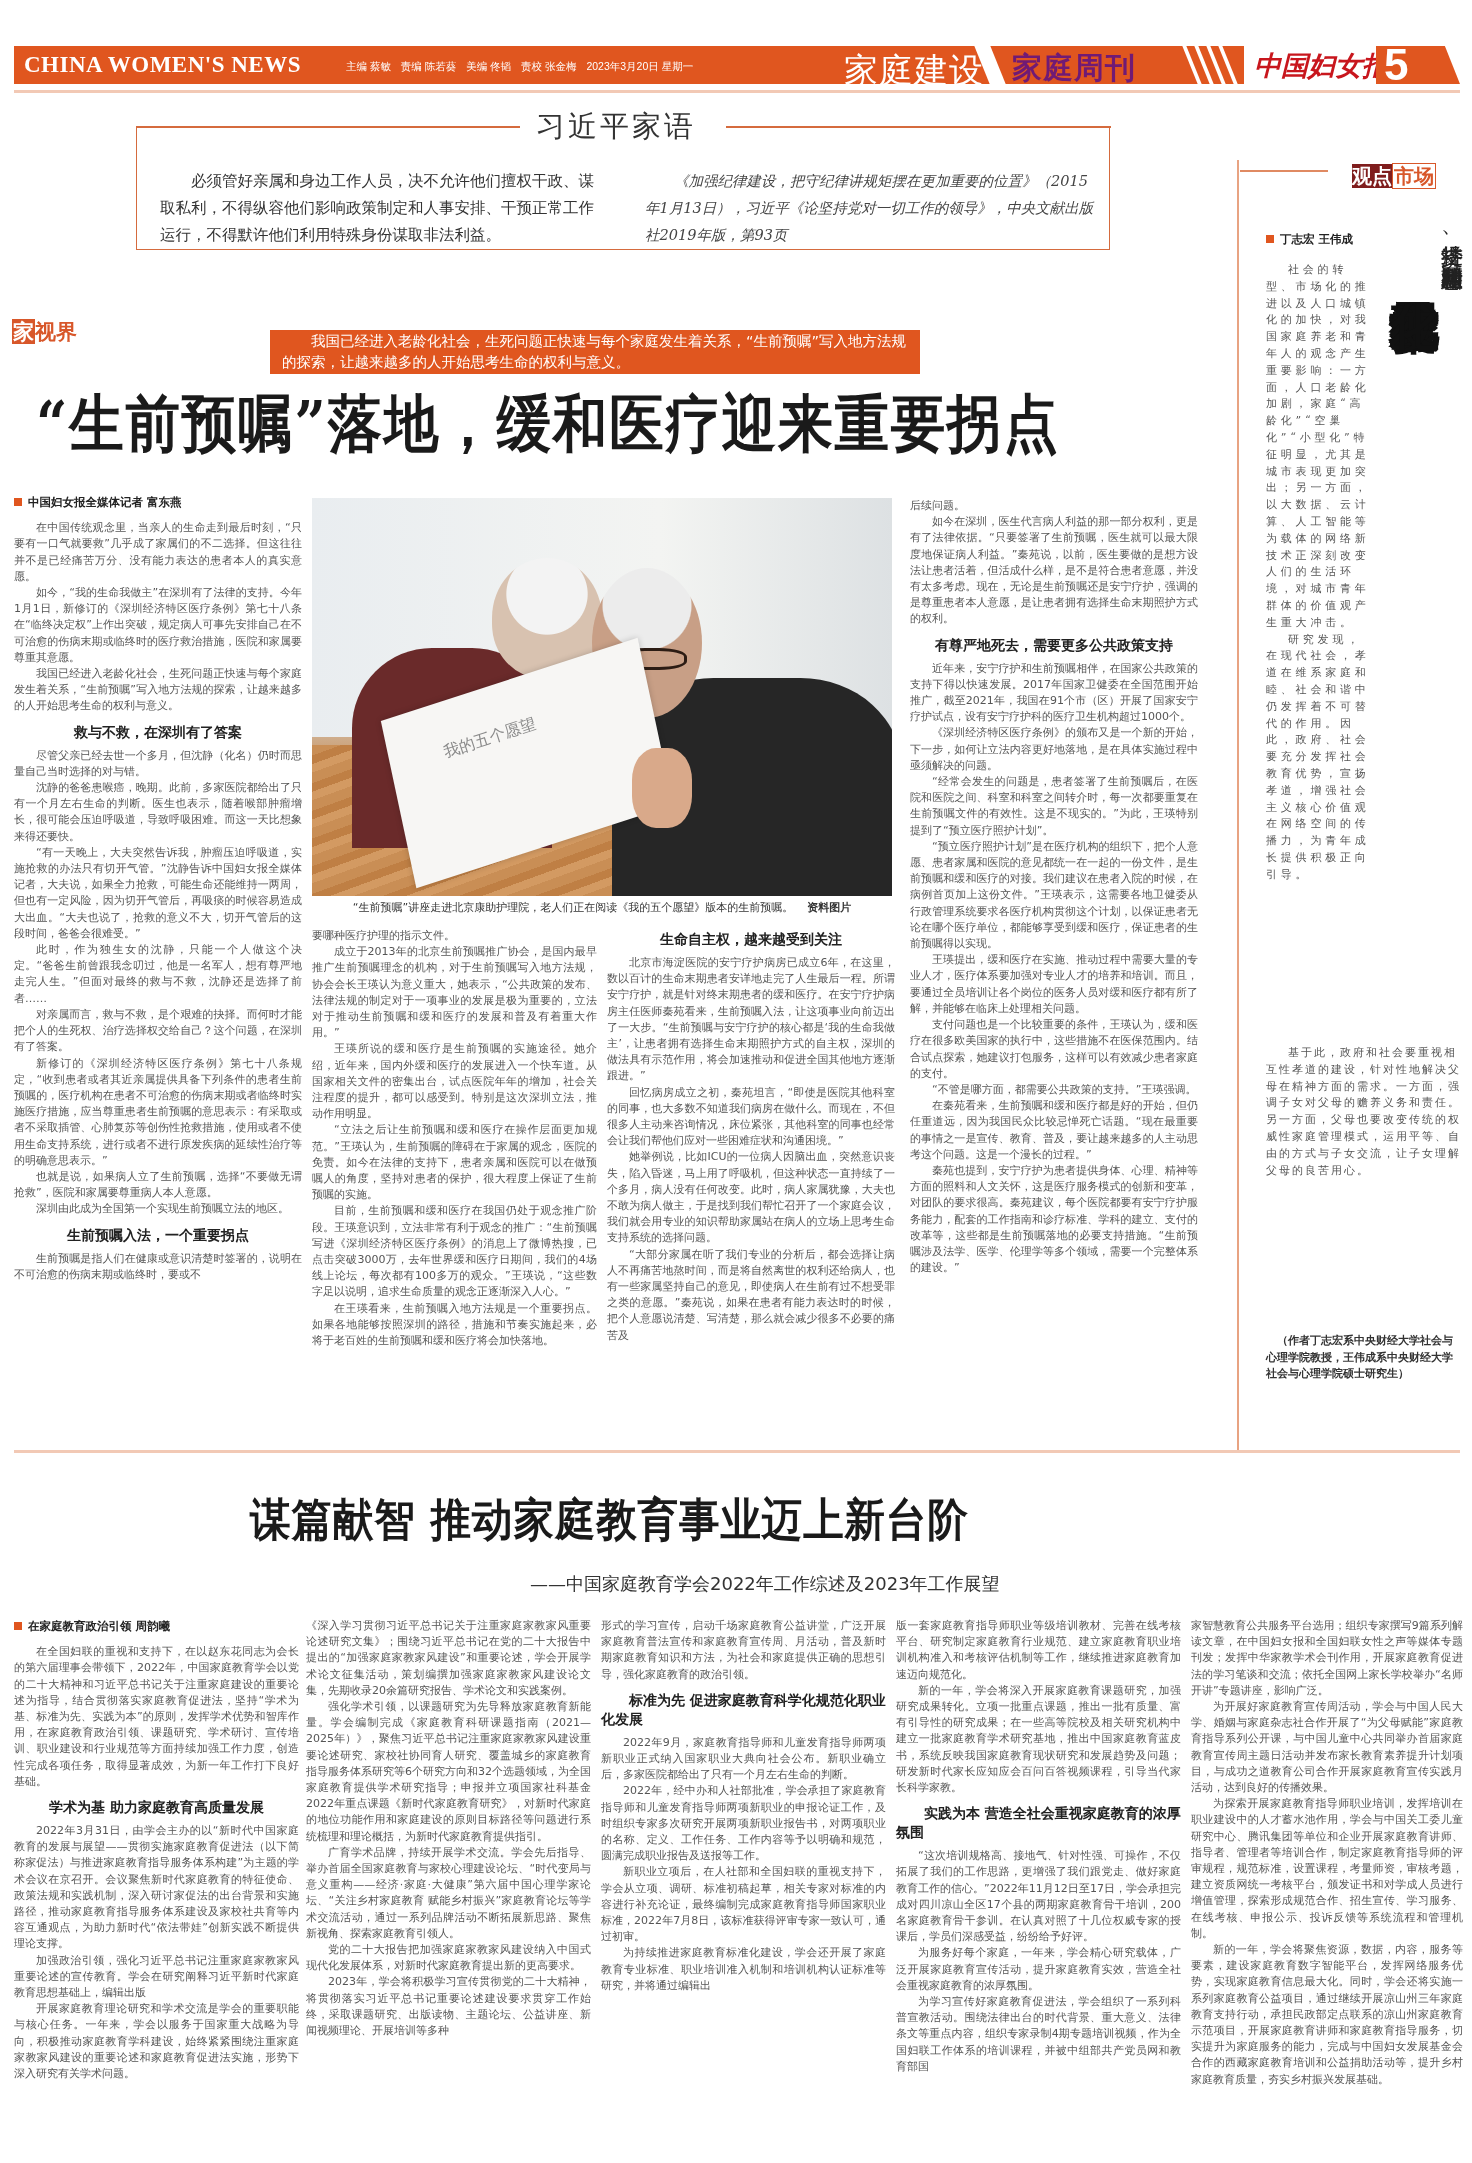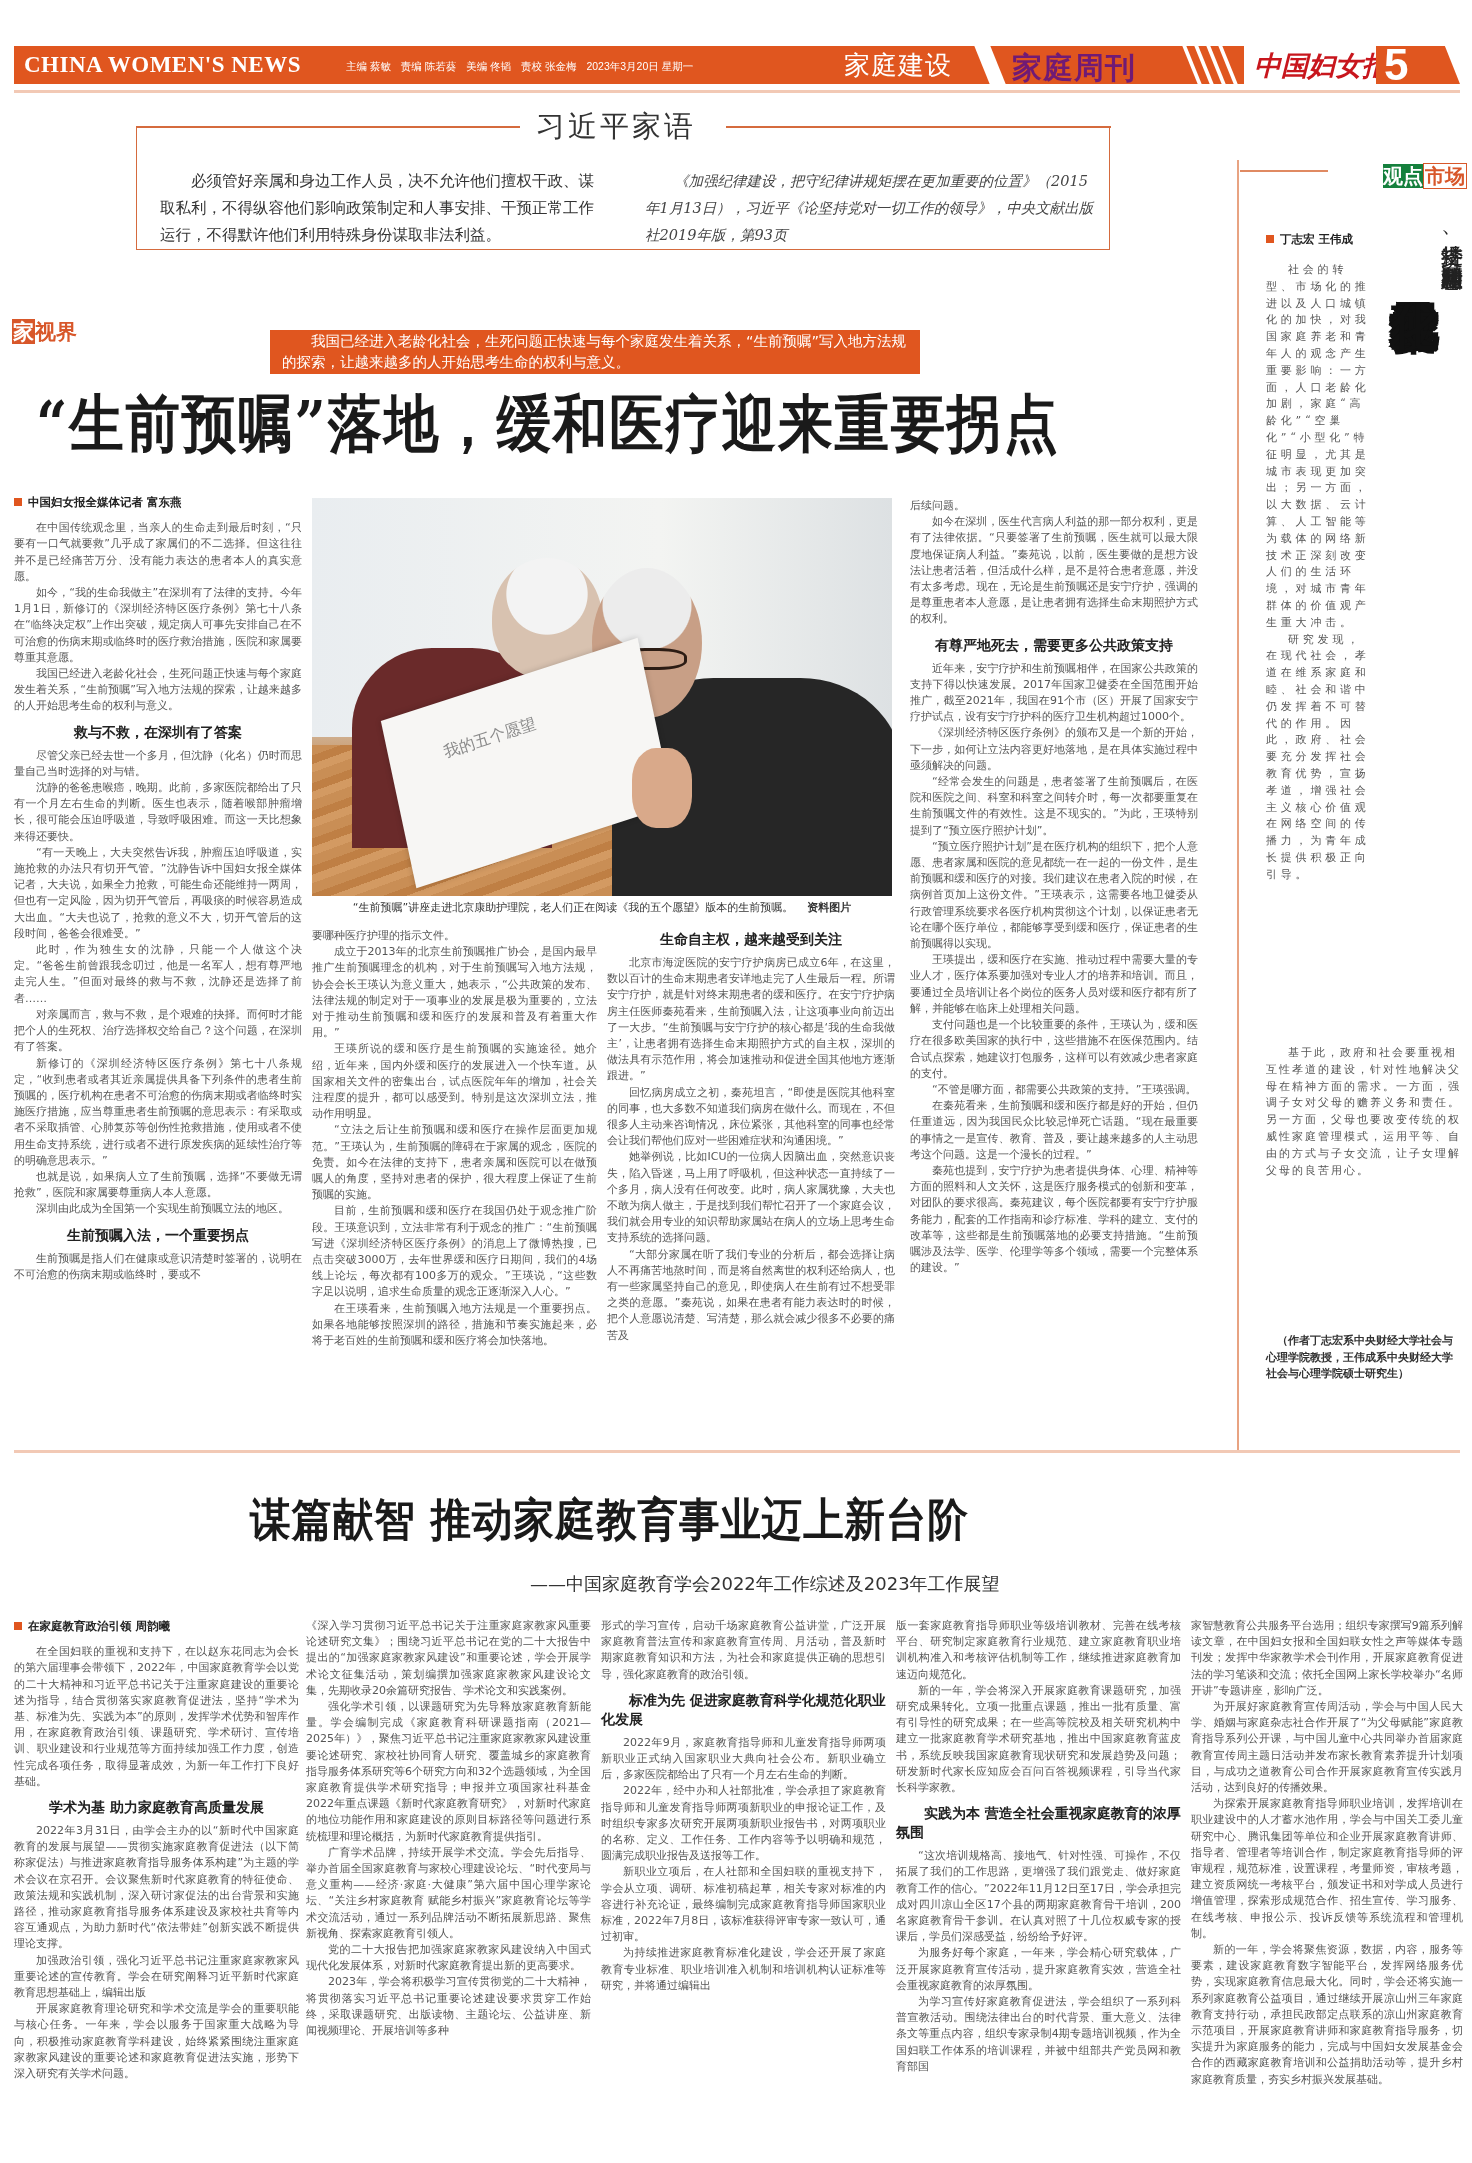--- a/index.html
+++ b/index.html
@@ -5,21 +5,21 @@
   * { box-sizing: border-box; margin: 0; padding: 0; }
   html, body { width: 1472px; height: 2163px; background: #fff; overflow: hidden; }
   body { font-family: "DejaVu Serif", "Liberation Serif", serif; color: #333; position: relative; }
 
   
   .masthead { position: absolute; left: 14px; top: 18px; width: 1446px; height: 38px; margin-top: 28px; }
   .mh-bar { position: absolute; left: 0; top: 0; width: 1230px; height: 38px; background: #e0561f; }
   .mh-en { position: absolute; left: 10px; top: 6px; color: #fff; font-family: "Liberation Serif", serif; font-weight: bold; font-size: 23px; letter-spacing: 0.5px; }
   .mh-credits { position: absolute; left: 332px; top: 14px; color: #fff; font-family: "Liberation Sans", sans-serif; font-size: 10.5px; white-space: nowrap; }
   .mh-credits span { margin-right: 7px; }
-  .mh-section1 { position: absolute; left: 830px; top: 2px; color: #fff; font-family: "DejaVu Sans", sans-serif; font-size: 26px; letter-spacing: 1px; }
+  .mh-section1 { position: absolute; left: 830px; top: 2px; color: #fff; font-family: "DejaVu Sans", sans-serif; font-size: 34px; letter-spacing: 1px; }
   .mh-slash { position: absolute; left: 968px; top: -2px; width: 16px; height: 42px; background: #fff; transform: skewX(22deg); }
   .mh-section2 { position: absolute; left: 998px; top: 2px; color: #701a75; font-family: "DejaVu Sans", sans-serif; font-weight: bold; font-size: 30px; letter-spacing: 1px; }
   .mh-stripes { position: absolute; left: 1170px; top: -2px; width: 60px; height: 42px; }
   .mh-stripes i { position: absolute; top: 0; width: 4px; height: 42px; background: #fff; transform: skewX(22deg); }
   .mh-logo { position: absolute; left: 1240px; top: 2px; color: #c8161d; font-family: "DejaVu Serif", serif; font-style: italic; font-weight: bold; font-size: 27px; }
   .mh-pagebox { position: absolute; left: 1362px; top: 0; width: 84px; height: 38px; background: #e0561f; clip-path: polygon(0 0, 82% 0, 100% 100%, 0 100%); }
   .mh-page { position: absolute; left: 1370px; top: -6px; color: #fff; font-family: "Liberation Sans", sans-serif; font-weight: bold; font-size: 44px; }
   .mh-underline { position: absolute; left: 0; top: 44px; width: 1446px; height: 3px; background: #f2c9b5; }
 
   
@@ -57,21 +57,21 @@
   .photo .paper { position: absolute; left: 80px; top: 180px; width: 270px; height: 170px; background: #f7f6f4; transform: rotate(-18deg) skewX(-6deg); box-shadow: 0 0 6px rgba(0,0,0,0.2); }
   .photo .paper-title { position: absolute; left: 130px; top: 230px; transform: rotate(-18deg); font-size: 16px; color: #8a8a8a; font-family: "DejaVu Serif", serif; }
   .photo .hand { position: absolute; left: 320px; top: 250px; width: 60px; height: 80px; border-radius: 40%; background: #d9a98a; }
   .photo .glasses { position: absolute; left: 305px; top: 150px; width: 70px; height: 22px; border: 3px solid #2c1c14; border-radius: 40%; }
   .photo-caption { position: absolute; left: 312px; top: 900px; width: 580px; font-family: "DejaVu Sans", sans-serif; font-size: 11px; color: #333; text-align: center; white-space: nowrap; }
   .photo-caption .credit { margin-left: 14px; font-weight: bold; }
 
   
   .side-rule { position: absolute; left: 1240px; top: 170px; width: 88px; height: 2px; background: #e08a62; }
   .side-label { position: absolute; left: 1352px; top: 163px; font-family: "DejaVu Serif", serif; font-weight: bold; font-size: 20px; color: #d8572a; }
-  .side-label b { background: #15803d; color: #fff; margin-left: 31px; }
+  .side-label b { background: #7f1d1d; color: #fff; }
   .side-label u { text-decoration: none; border: 1px solid #d8572a; padding: 0 1px; }
   .side-byline { position: absolute; left: 1266px; top: 232px; font-family: "DejaVu Sans", sans-serif; font-weight: bold; font-size: 11.5px; color: #222; }
   .side-byline .sq { display: inline-block; width: 8px; height: 8px; background: #e0561f; margin-right: 6px; }
   .side-sub { position: absolute; left: 1440px; top: 228px; width: 24px; font-family: "DejaVu Sans", sans-serif; font-size: 22px; line-height: 24.5px; color: #222; writing-mode: vertical-rl; }
   .side-title { position: absolute; left: 1385px; top: 262px; width: 58px; font-family: "DejaVu Serif", serif; font-weight: bold; font-size: 50px; line-height: 55px; color: #111; writing-mode: vertical-rl; }
   .side-col { position: absolute; font-family: "DejaVu Serif", serif; font-size: 11px; line-height: 16.8px; color: #555; letter-spacing: 3.8px; }
   .side-col p { text-indent: 2em; }
   .side-note { position: absolute; left: 1266px; top: 1333px; width: 195px; font-family: "DejaVu Sans", sans-serif; font-weight: bold; font-size: 11px; line-height: 16.5px; color: #333; text-indent: 1em; }
 
   .sep-rule { position: absolute; left: 14px; top: 1450px; width: 1446px; height: 3px; background: #f2c9b5; }

